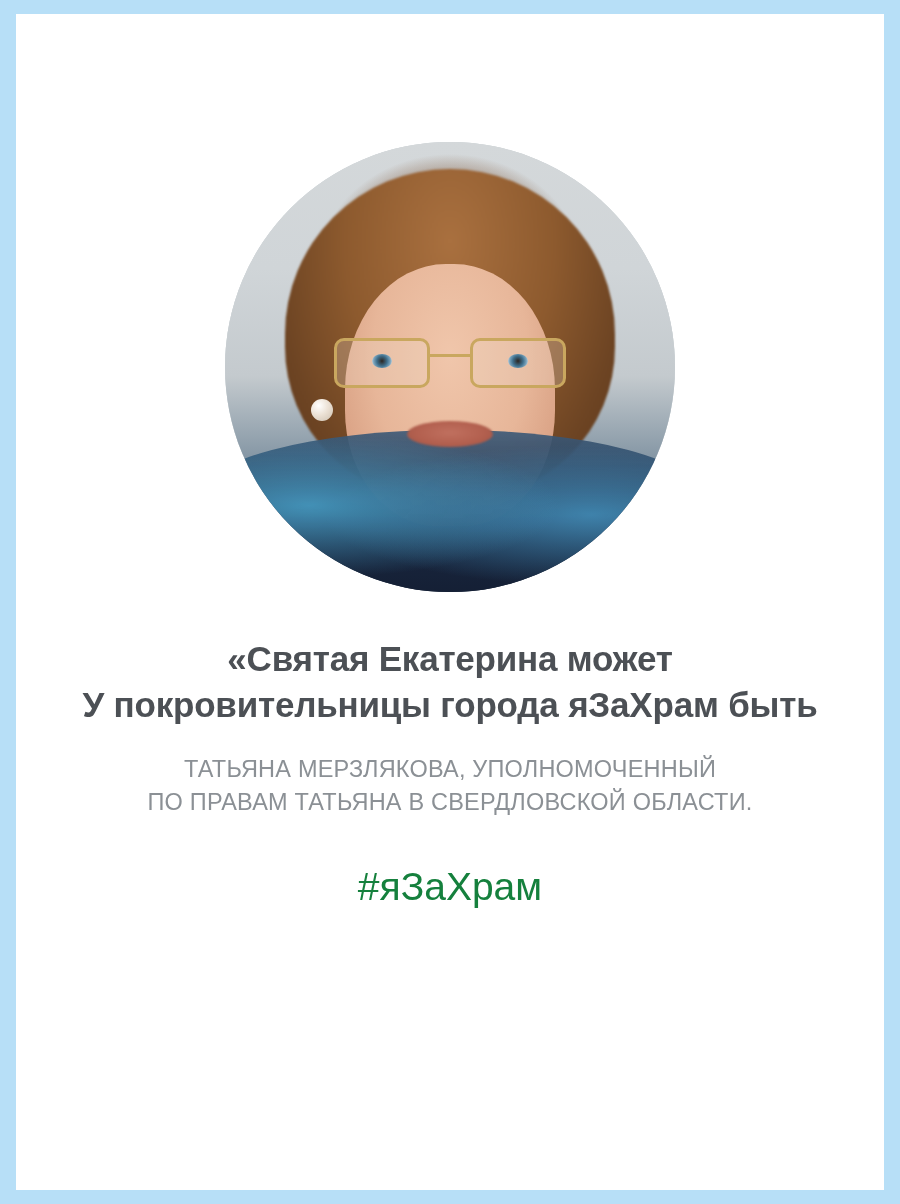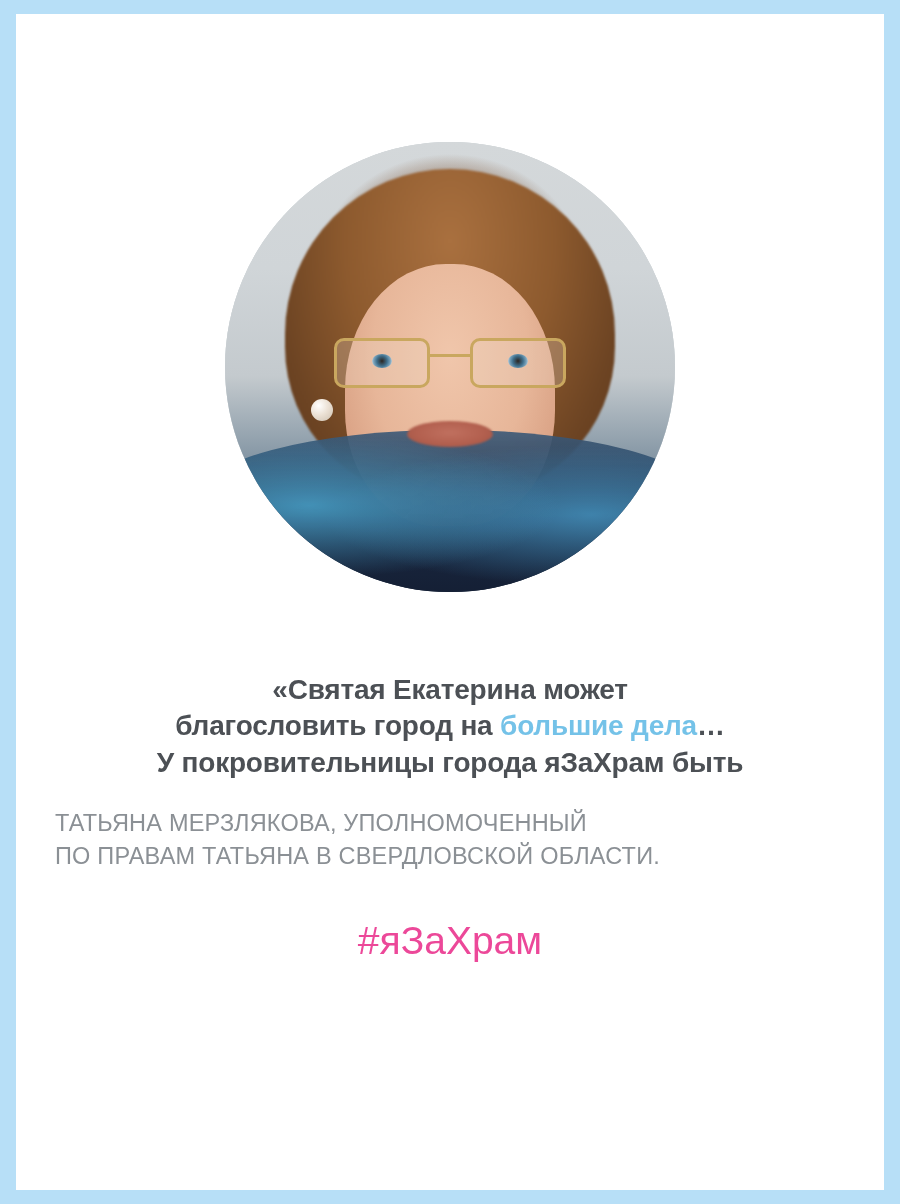--- a/index.html
+++ b/index.html
@@ -147,46 +147,46 @@
     left: 19%;
     top: 57%;
     width: 22px;
     height: 22px;
     border-radius: 50%;
     background: radial-gradient(circle at 35% 30%, #ffffff 0%, #ece2d6 45%, #cdbfae 100%);
   }
 
   
   .quote {
-    margin-top: 80px;
+    margin-top: 44px;
     width: 790px;
     text-align: center;
     font-weight: bold;
-    font-size: 28px;
+    font-size: 35px;
     line-height: 1.30;
     color: #4c5055;
     letter-spacing: -0.2px;
   }
   .quote .hl { color: #74c2e8; }
 
   .attribution {
     margin-top: 26px;
     width: 790px;
-    text-align: left;
+    text-align: center;
     font-size: 23.5px;
     line-height: 1.40;
     color: #8b9095;
     letter-spacing: 0.2px;
   }
 
   .hashtag {
     margin-top: 46px;
     text-align: center;
     font-size: 39px;
-    color: #ec4899;
+    color: #15803d;
     letter-spacing: 0px;
   }
 </style>
 </head>
 <body>
 
 <div class="card">
   <div class="inner">
 
     <div class="portrait-wrap">
@@ -201,21 +201,20 @@
           <div class="bridge"></div>
           <div class="eye left"></div>
           <div class="eye right"></div>
         </div>
         <div class="mouth"></div>
       </div>
     </div>
 
     <div class="quote">
       <div><span>«Святая Екатерина может</span></div>
-      <div><span>благословить город на </span><span class="hl">большие дела</span><span>…</span></div>
       <div><span>У покровительницы города яЗаХрам быть</span></div>
     </div>
 
     <div class="attribution">
       <div>ТАТЬЯНА МЕРЗЛЯКОВА, УПОЛНОМОЧЕННЫЙ</div>
       <div>ПО ПРАВАМ ТАТЬЯНА В СВЕРДЛОВСКОЙ ОБЛАСТИ.</div>
     </div>
 
     <div class="hashtag">#яЗаХрам</div>
 

